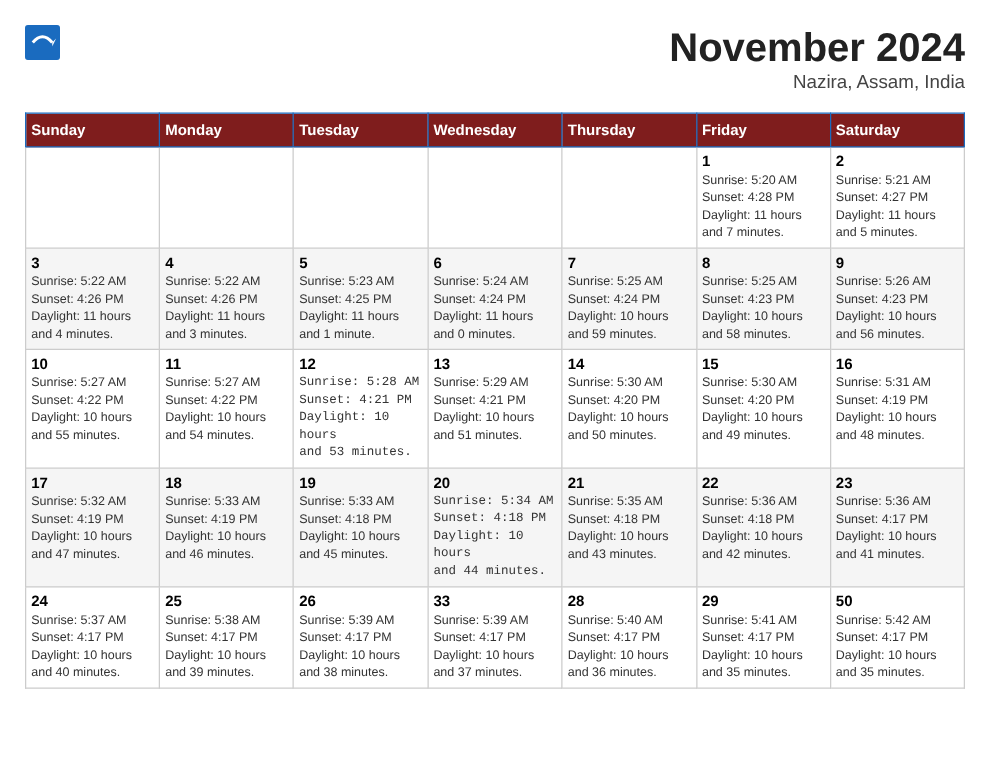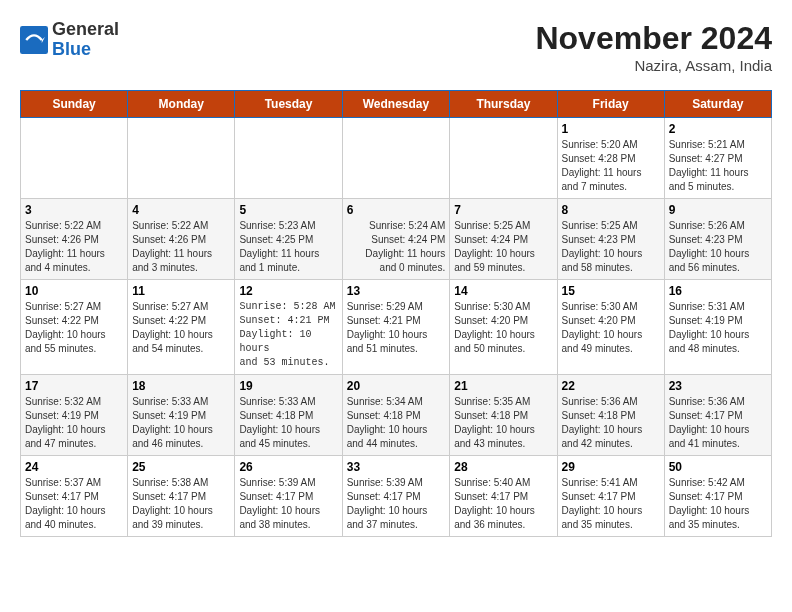--- a/index.html
+++ b/index.html
@@ -43,24 +43,24 @@
     .title-block .subtitle {
       font-size: 15px;
       color: #444;
     }
     .calendar {
       width: 100%;
       border-collapse: collapse;
       font-size: 11px;
     }
     .calendar th {
-      background: #c2410c;
+      background: #7f1d1d;
       color: #fff;
       padding: 6px 4px;
-      text-align: center;
+      text-align: left;
       font-size: 12px;
       font-weight: bold;
       border: 1px solid #1a6bbf;
     }
     .calendar td {
       border: 1px solid #ccc;
       vertical-align: top;
       padding: 4px;
       min-height: 80px;
       width: 108px;
@@ -86,26 +86,20 @@
 </head>
 <body>
 
 <div class="header">
   <div class="logo">
     <svg class="logo-icon" viewBox="0 0 36 36" xmlns="http://www.w3.org/2000/svg">
       <rect x="0" y="0" width="36" height="36" rx="3" fill="#1a6bbf"></rect>
       <path d="M8 18 Q18 6 28 18" stroke="white" stroke-width="3" fill="none"></path>
       <path d="M28 18 L32 14 L28 22 Z" fill="white"></path>
     </svg>
-    <div>
-      <div class="logo-text">
-        <span class="logo-general">General</span><br>
-        <span class="logo-blue">Blue</span>
-      </div>
-    </div>
   </div>
   <div class="title-block">
     <h1>November 2024</h1>
     <div class="subtitle">Nazira, Assam, India</div>
   </div>
 </div>
 
 <table class="calendar">
   <thead>
     <tr>
@@ -157,21 +151,21 @@
         </td>
         <td>
           <div class="day-number">5</div>
           <div class="day-info" style="white-space: pre-line;">Sunrise: 5:23 AM
 Sunset: 4:25 PM
 Daylight: 11 hours
 and 1 minute.</div>
         </td>
         <td>
           <div class="day-number">6</div>
-          <div class="day-info" style="white-space: pre-line; text-align: right;">Sunrise: 5:24 AM
+          <div class="day-info" style="white-space: pre-line;">Sunrise: 5:24 AM
 Sunset: 4:24 PM
 Daylight: 11 hours
 and 0 minutes.</div>
         </td>
         <td>
           <div class="day-number">7</div>
           <div class="day-info" style="white-space: pre-line;">Sunrise: 5:25 AM
 Sunset: 4:24 PM
 Daylight: 10 hours
 and 59 minutes.</div>
@@ -259,21 +253,21 @@
         </td>
         <td>
           <div class="day-number">19</div>
           <div class="day-info" style="white-space: pre-line;">Sunrise: 5:33 AM
 Sunset: 4:18 PM
 Daylight: 10 hours
 and 45 minutes.</div>
         </td>
         <td>
           <div class="day-number">20</div>
-          <div class="day-info" style="white-space: pre-line;">Sunrise: 5:34 AM
+          <div class="day-info" style="white-space: pre-line; font-family: Liberation Mono, monospace;">Sunrise: 5:34 AM
 Sunset: 4:18 PM
 Daylight: 10 hours
 and 44 minutes.</div>
         </td>
         <td>
           <div class="day-number">21</div>
           <div class="day-info" style="white-space: pre-line;">Sunrise: 5:35 AM
 Sunset: 4:18 PM
 Daylight: 10 hours
 and 43 minutes.</div>

